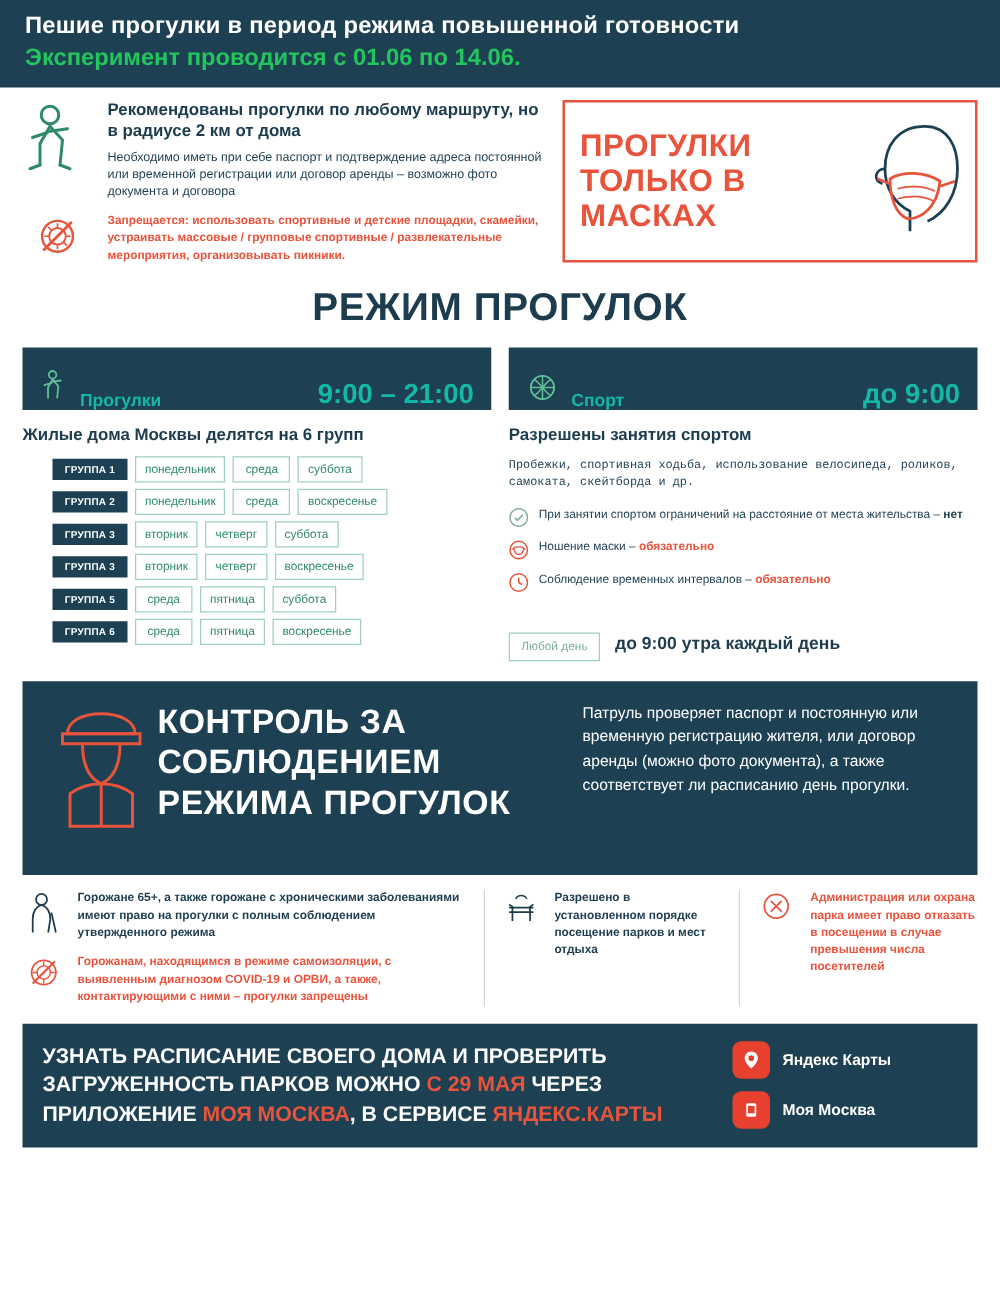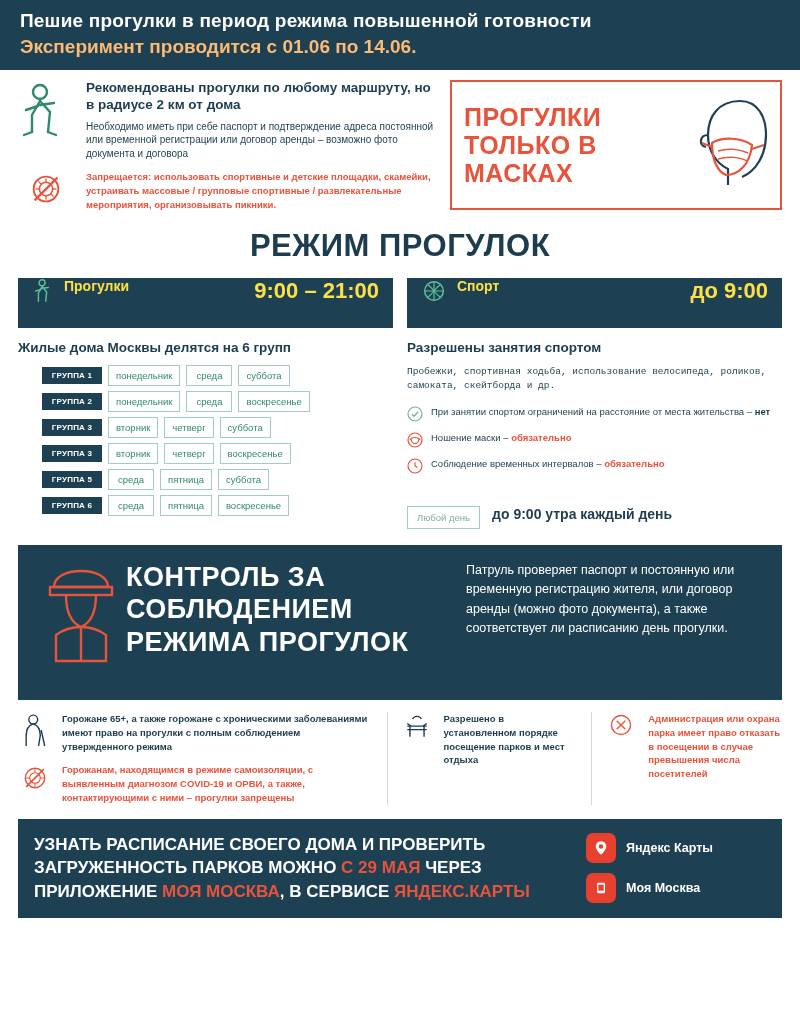--- a/index.html
+++ b/index.html
@@ -15,21 +15,21 @@
   
   .header {
     background: #1d4052;
     color: #ffffff;
     padding: 10px 20px 12px 20px;
   }
   .header .h-line1 {
     font-size: 19px; font-weight: bold; letter-spacing: .2px;
   }
   .header .h-line2 {
-    font-size: 19px; font-weight: bold; color: #fdba74; margin-top: 4px;
+    font-size: 19px; font-weight: bold; color: #22c55e; margin-top: 4px;
   }
 
   
   .top-block {
     display: flex;
     padding: 10px 18px 4px 18px;
     gap: 12px;
   }
   .top-left { width: 420px; }
   .rec-row { display: flex; gap: 12px; align-items: flex-start; }
@@ -64,22 +64,22 @@
     font-weight: bold;
     color: #1d3d4f;
     letter-spacing: .5px;
     margin: 12px 0 14px 0;
   }
 
   
   .cols { display: flex; gap: 14px; padding: 0 18px; }
   .col { flex: 1; }
   .col-head {
-    background: #1d4052; color: #fde047;
-    height: 50px; display: flex; align-items: flex-start;
+    background: #1d4052; color: #14b8a6;
+    height: 50px; display: flex; align-items: flex-end;
     padding: 0 14px; gap: 10px;
   }
   .col-head .ch-label { font-size: 14px; font-weight: bold; }
   .col-head .ch-time { margin-left: auto; font-size: 22px; font-weight: bold; }
   .col-sub {
     font-size: 13.5px; font-weight: bold; margin: 12px 0 10px 0; color: #1d3d4f;
   }
 
   
   .group-row { display: flex; align-items: center; gap: 6px; margin-bottom: 5px; padding-left: 24px; }

